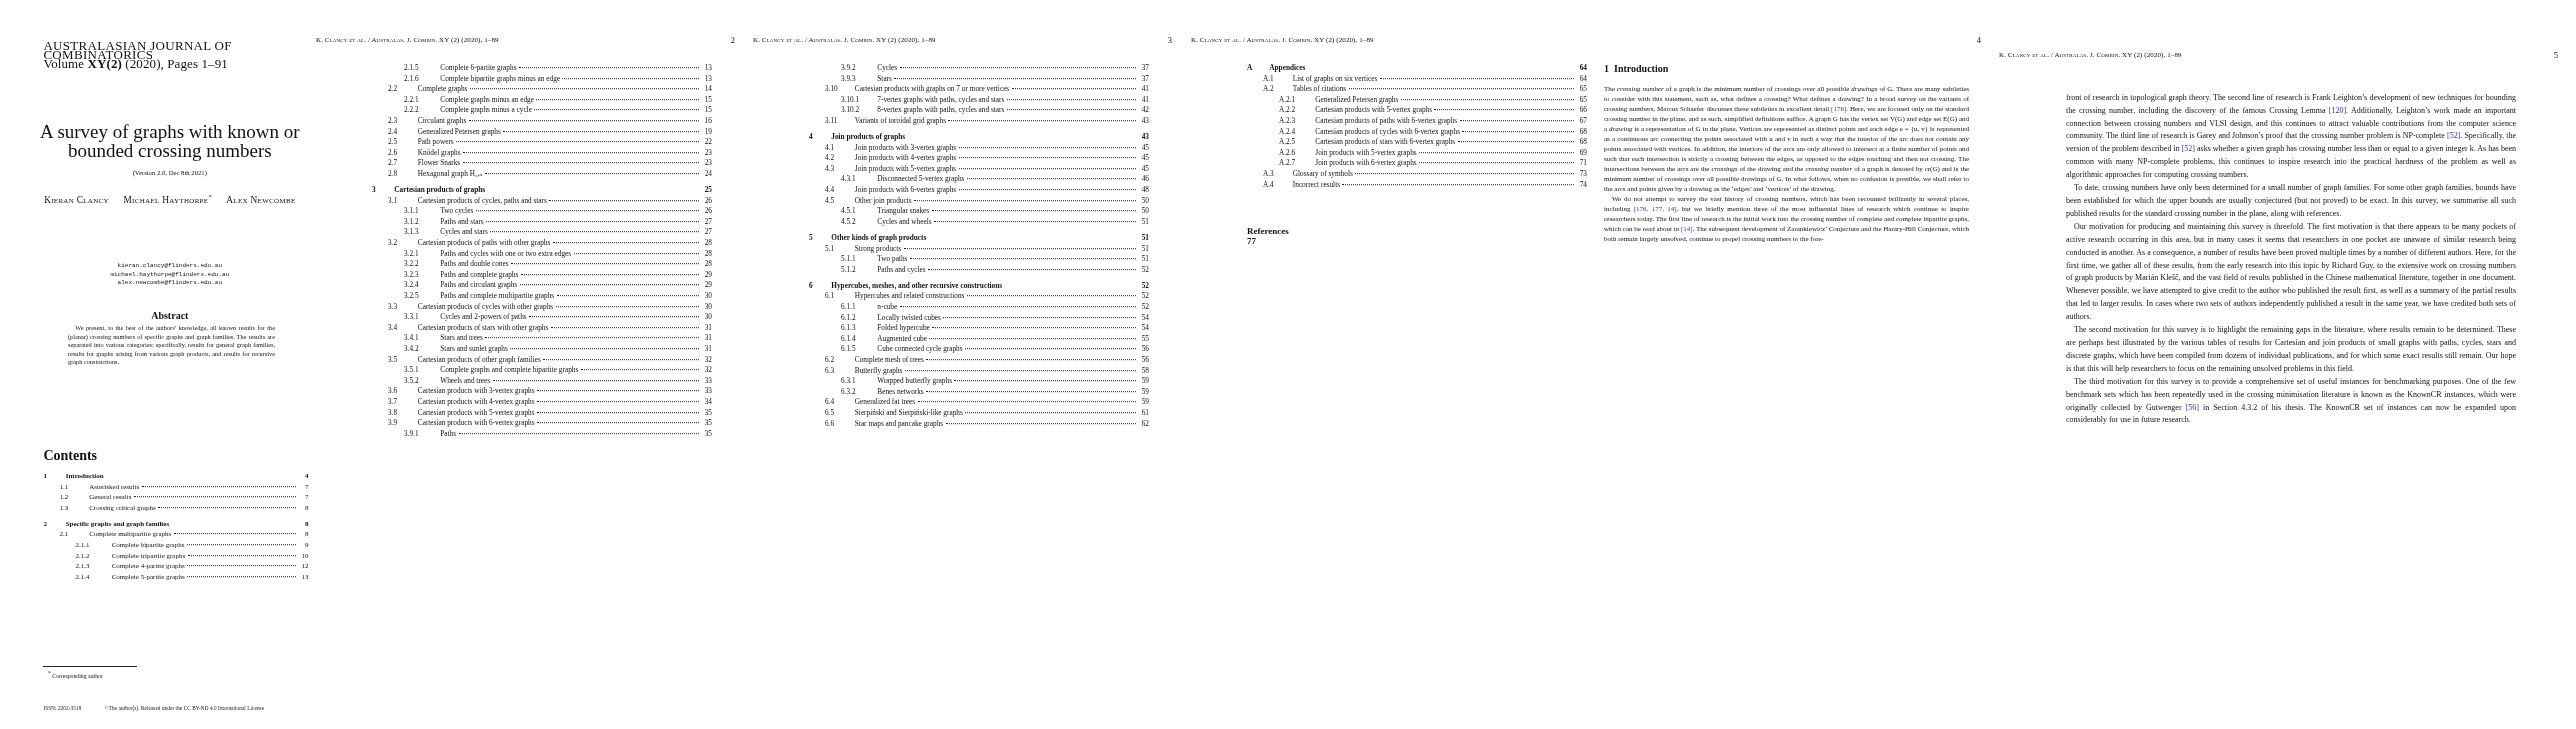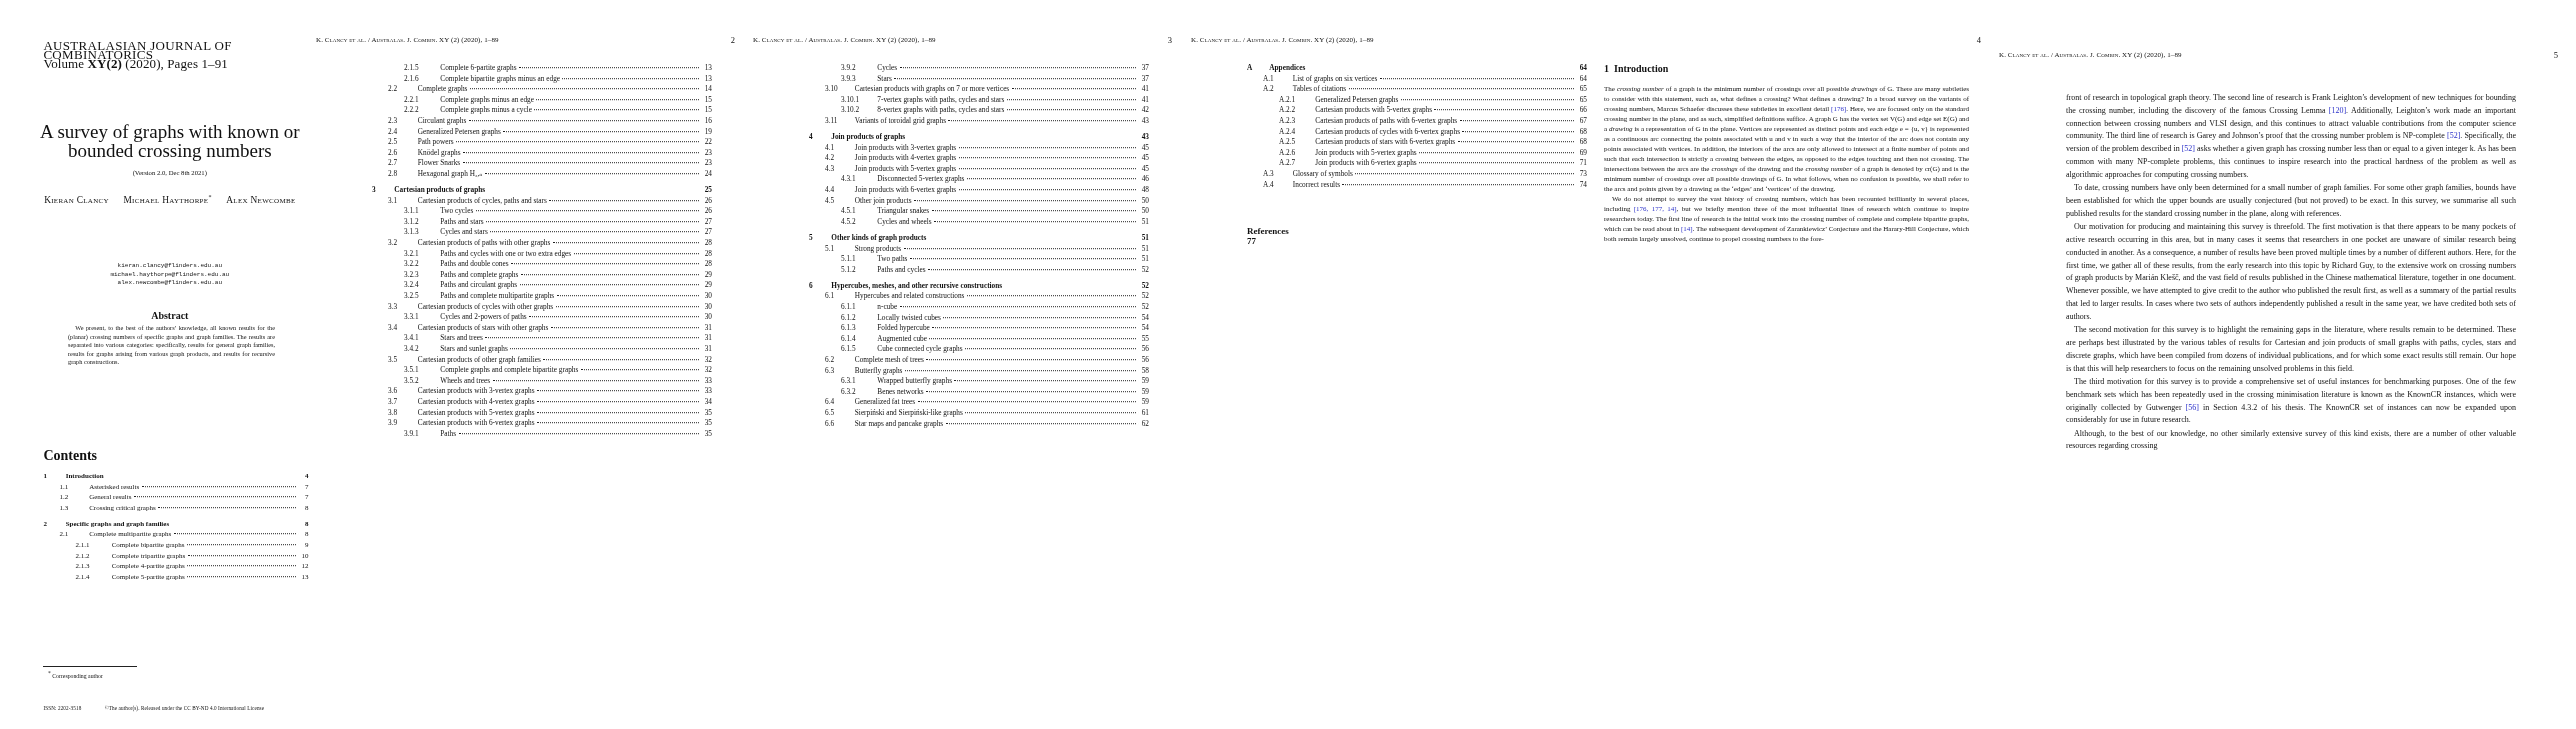--- a/index.html
+++ b/index.html
@@ -728,19 +728,18 @@
       <span>K. Clancy et al. / Australas. J. Combin. XY (2) (2020), 1–89</span>
       <span class="pno">5</span>
     </div>
     <div class="col">
       <div class="body">
           <p class="noind">front of research in topological graph theory. The second line of research is Frank Leighton’s development of new techniques for bounding the crossing number, including the discovery of the famous Crossing Lemma <span class="cite">[120]</span>. Additionally, Leighton’s work made an important connection between crossing numbers and VLSI design, and this continues to attract valuable contributions from the computer science community. The third line of research is Garey and Johnson’s proof that the crossing number problem is NP-complete <span class="cite">[52]</span>. Specifically, the version of the problem described in <span class="cite">[52]</span> asks whether a given graph has crossing number less than or equal to a given integer k. As has been common with many NP-complete problems, this continues to inspire research into the practical hardness of the problem as well as algorithmic approaches for computing crossing numbers.</p>
           <p class="">To date, crossing numbers have only been determined for a small number of graph families. For some other graph families, bounds have been established for which the upper bounds are usually conjectured (but not proved) to be exact. In this survey, we summarise all such published results for the standard crossing number in the plane, along with references.</p>
           <p class="">Our motivation for producing and maintaining this survey is threefold. The first motivation is that there appears to be many pockets of active research occurring in this area, but in many cases it seems that researchers in one pocket are unaware of similar research being conducted in another. As a consequence, a number of results have been proved multiple times by a number of different authors. Here, for the first time, we gather all of these results, from the early research into this topic by Richard Guy, to the extensive work on crossing numbers of graph products by Marián Klešč, and the vast field of results published in the Chinese mathematical literature, together in one document. Whenever possible, we have attempted to give credit to the author who published the result first, as well as a summary of the partial results that led to larger results. In cases where two sets of authors independently published a result in the same year, we have credited both sets of authors.</p>
           <p class="">The second motivation for this survey is to highlight the remaining gaps in the literature, where results remain to be determined. These are perhaps best illustrated by the various tables of results for Cartesian and join products of small graphs with paths, cycles, stars and discrete graphs, which have been compiled from dozens of individual publications, and for which some exact results still remain. Our hope is that this will help researchers to focus on the remaining unsolved problems in this field.</p>
           <p class="">The third motivation for this survey is to provide a comprehensive set of useful instances for benchmarking purposes. One of the few benchmark sets which has been repeatedly used in the crossing minimisation literature is known as the KnownCR instances, which were originally collected by Gutwenger <span class="cite">[56]</span> in Section 4.3.2 of his thesis. The KnownCR set of instances can now be expanded upon considerably for use in future research.</p>
-          <p class="">Although, to the best of our knowledge, no other similarly extensive survey of this kind exists, there are a number of other valuable resources regarding crossing</p>
         </div>
     </div>
   </div>
 
 </div>
 
 
 </body></html>

